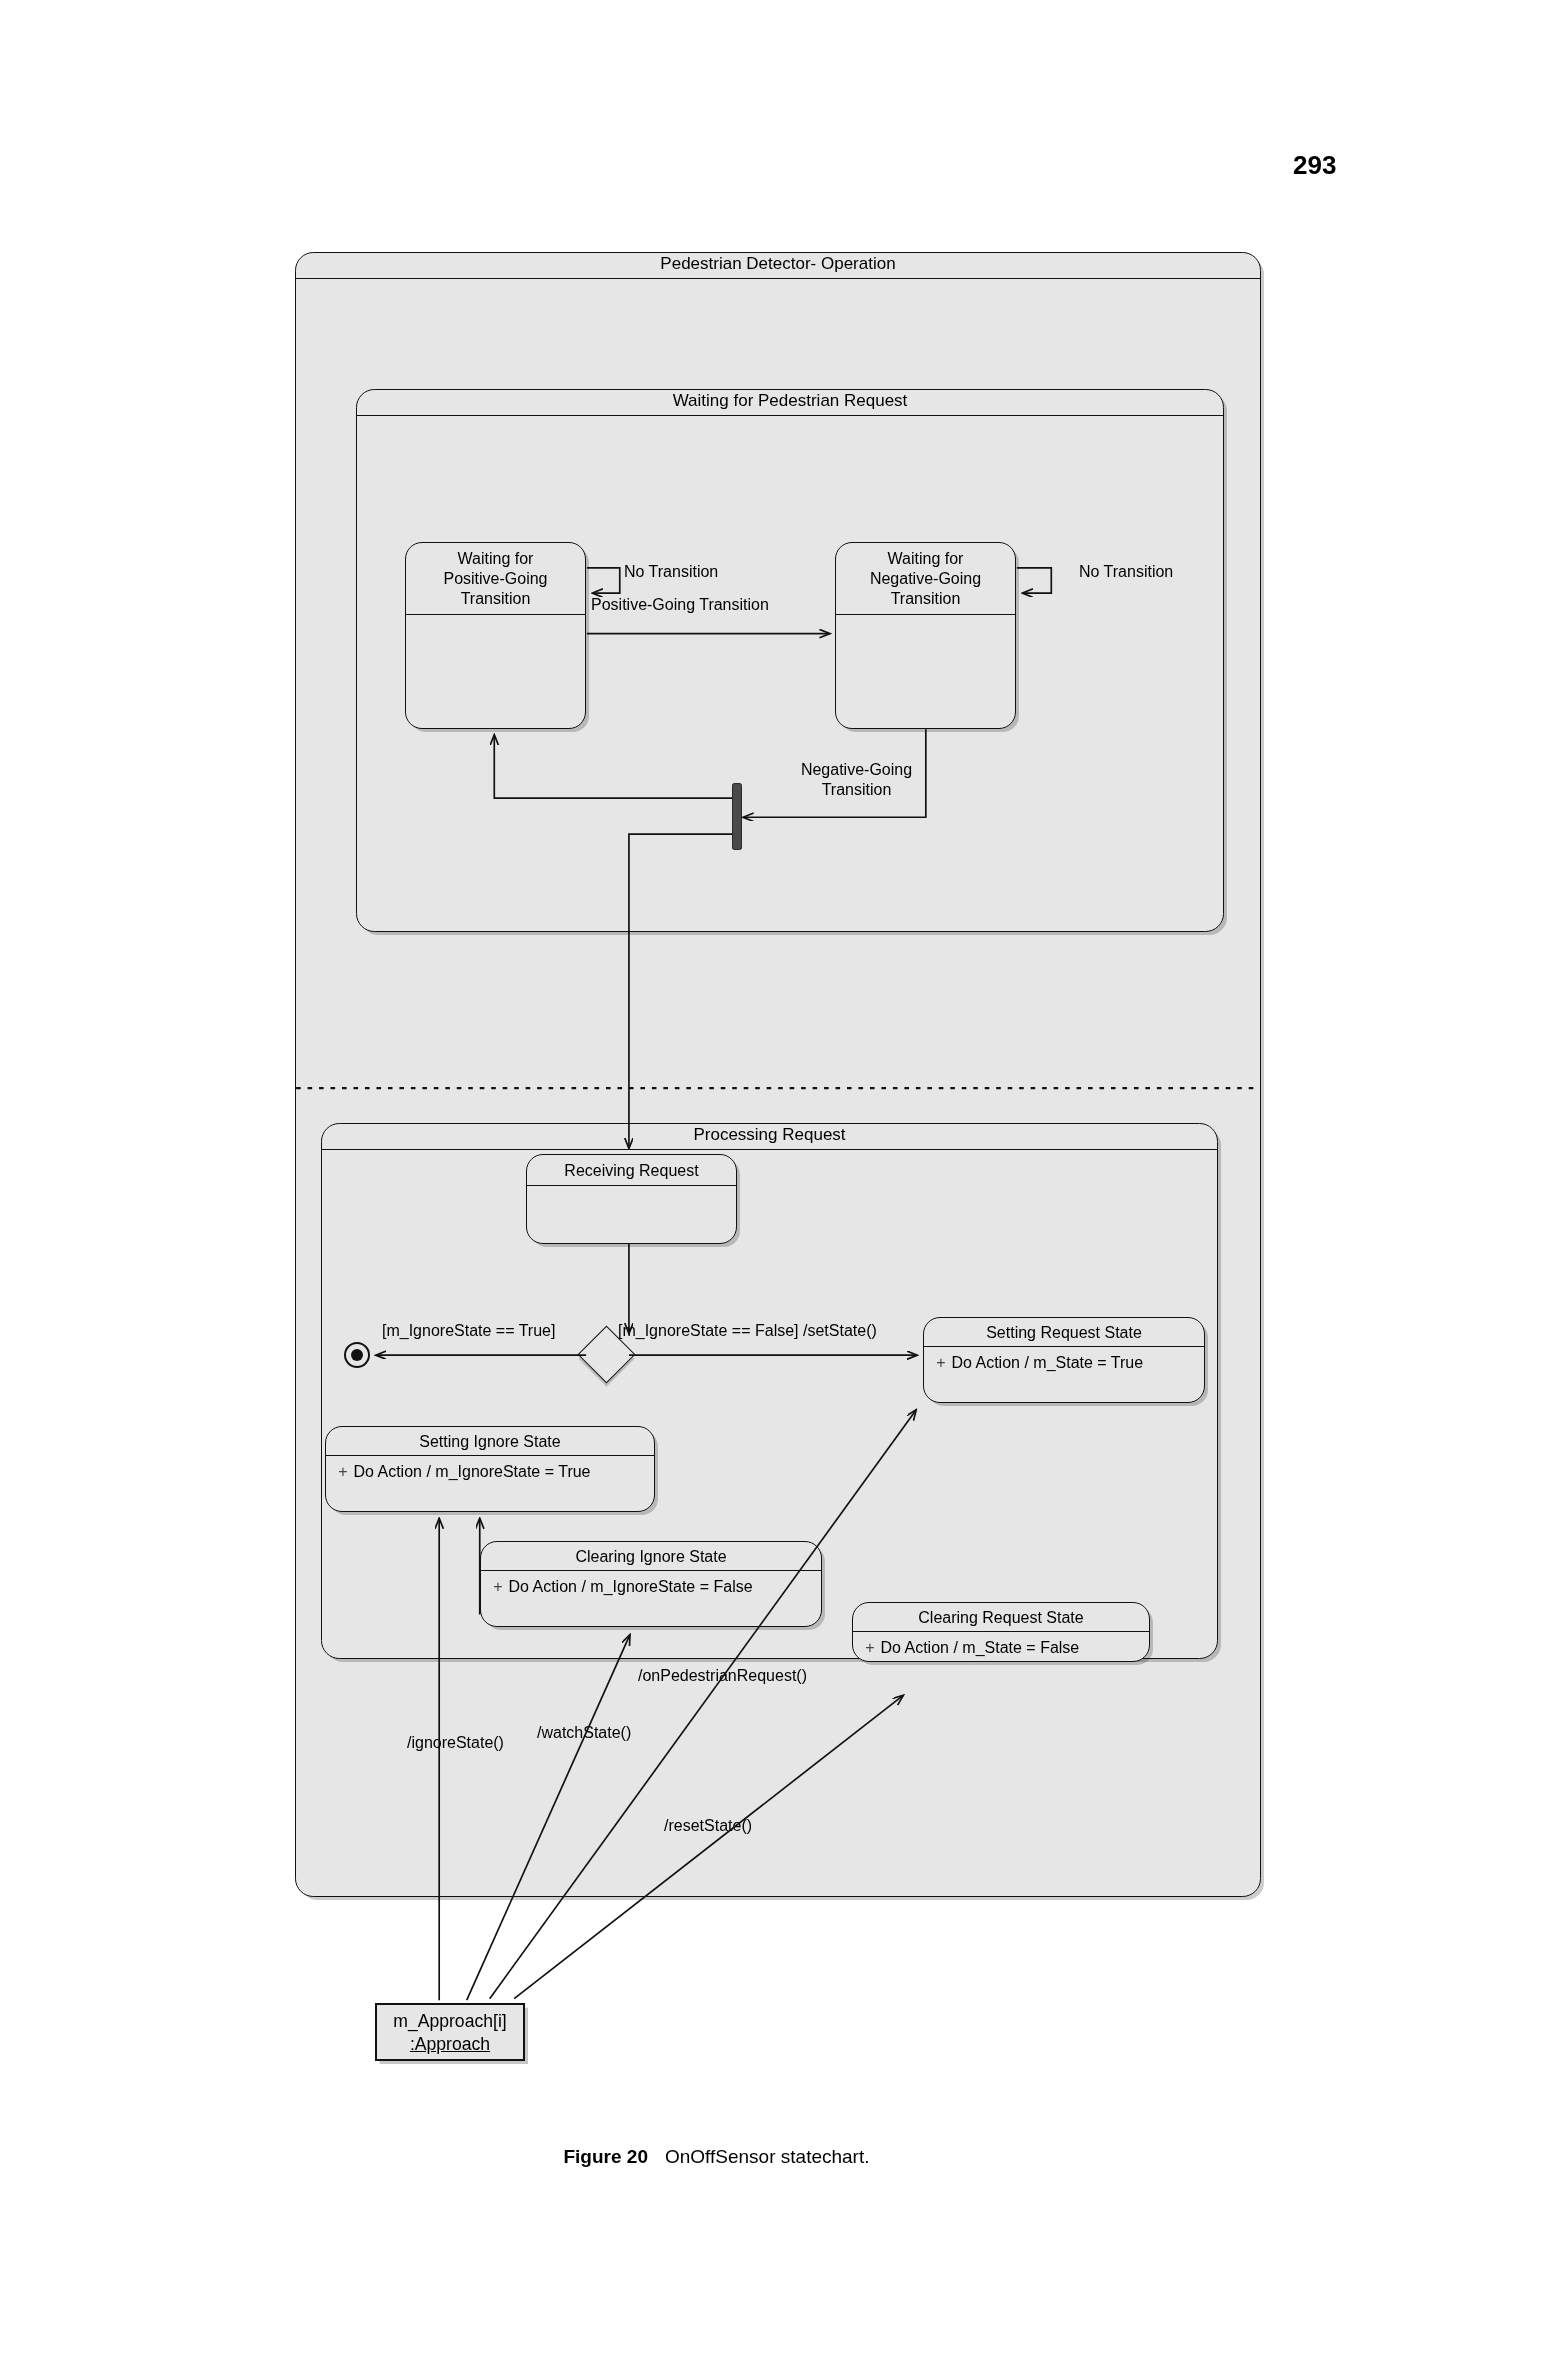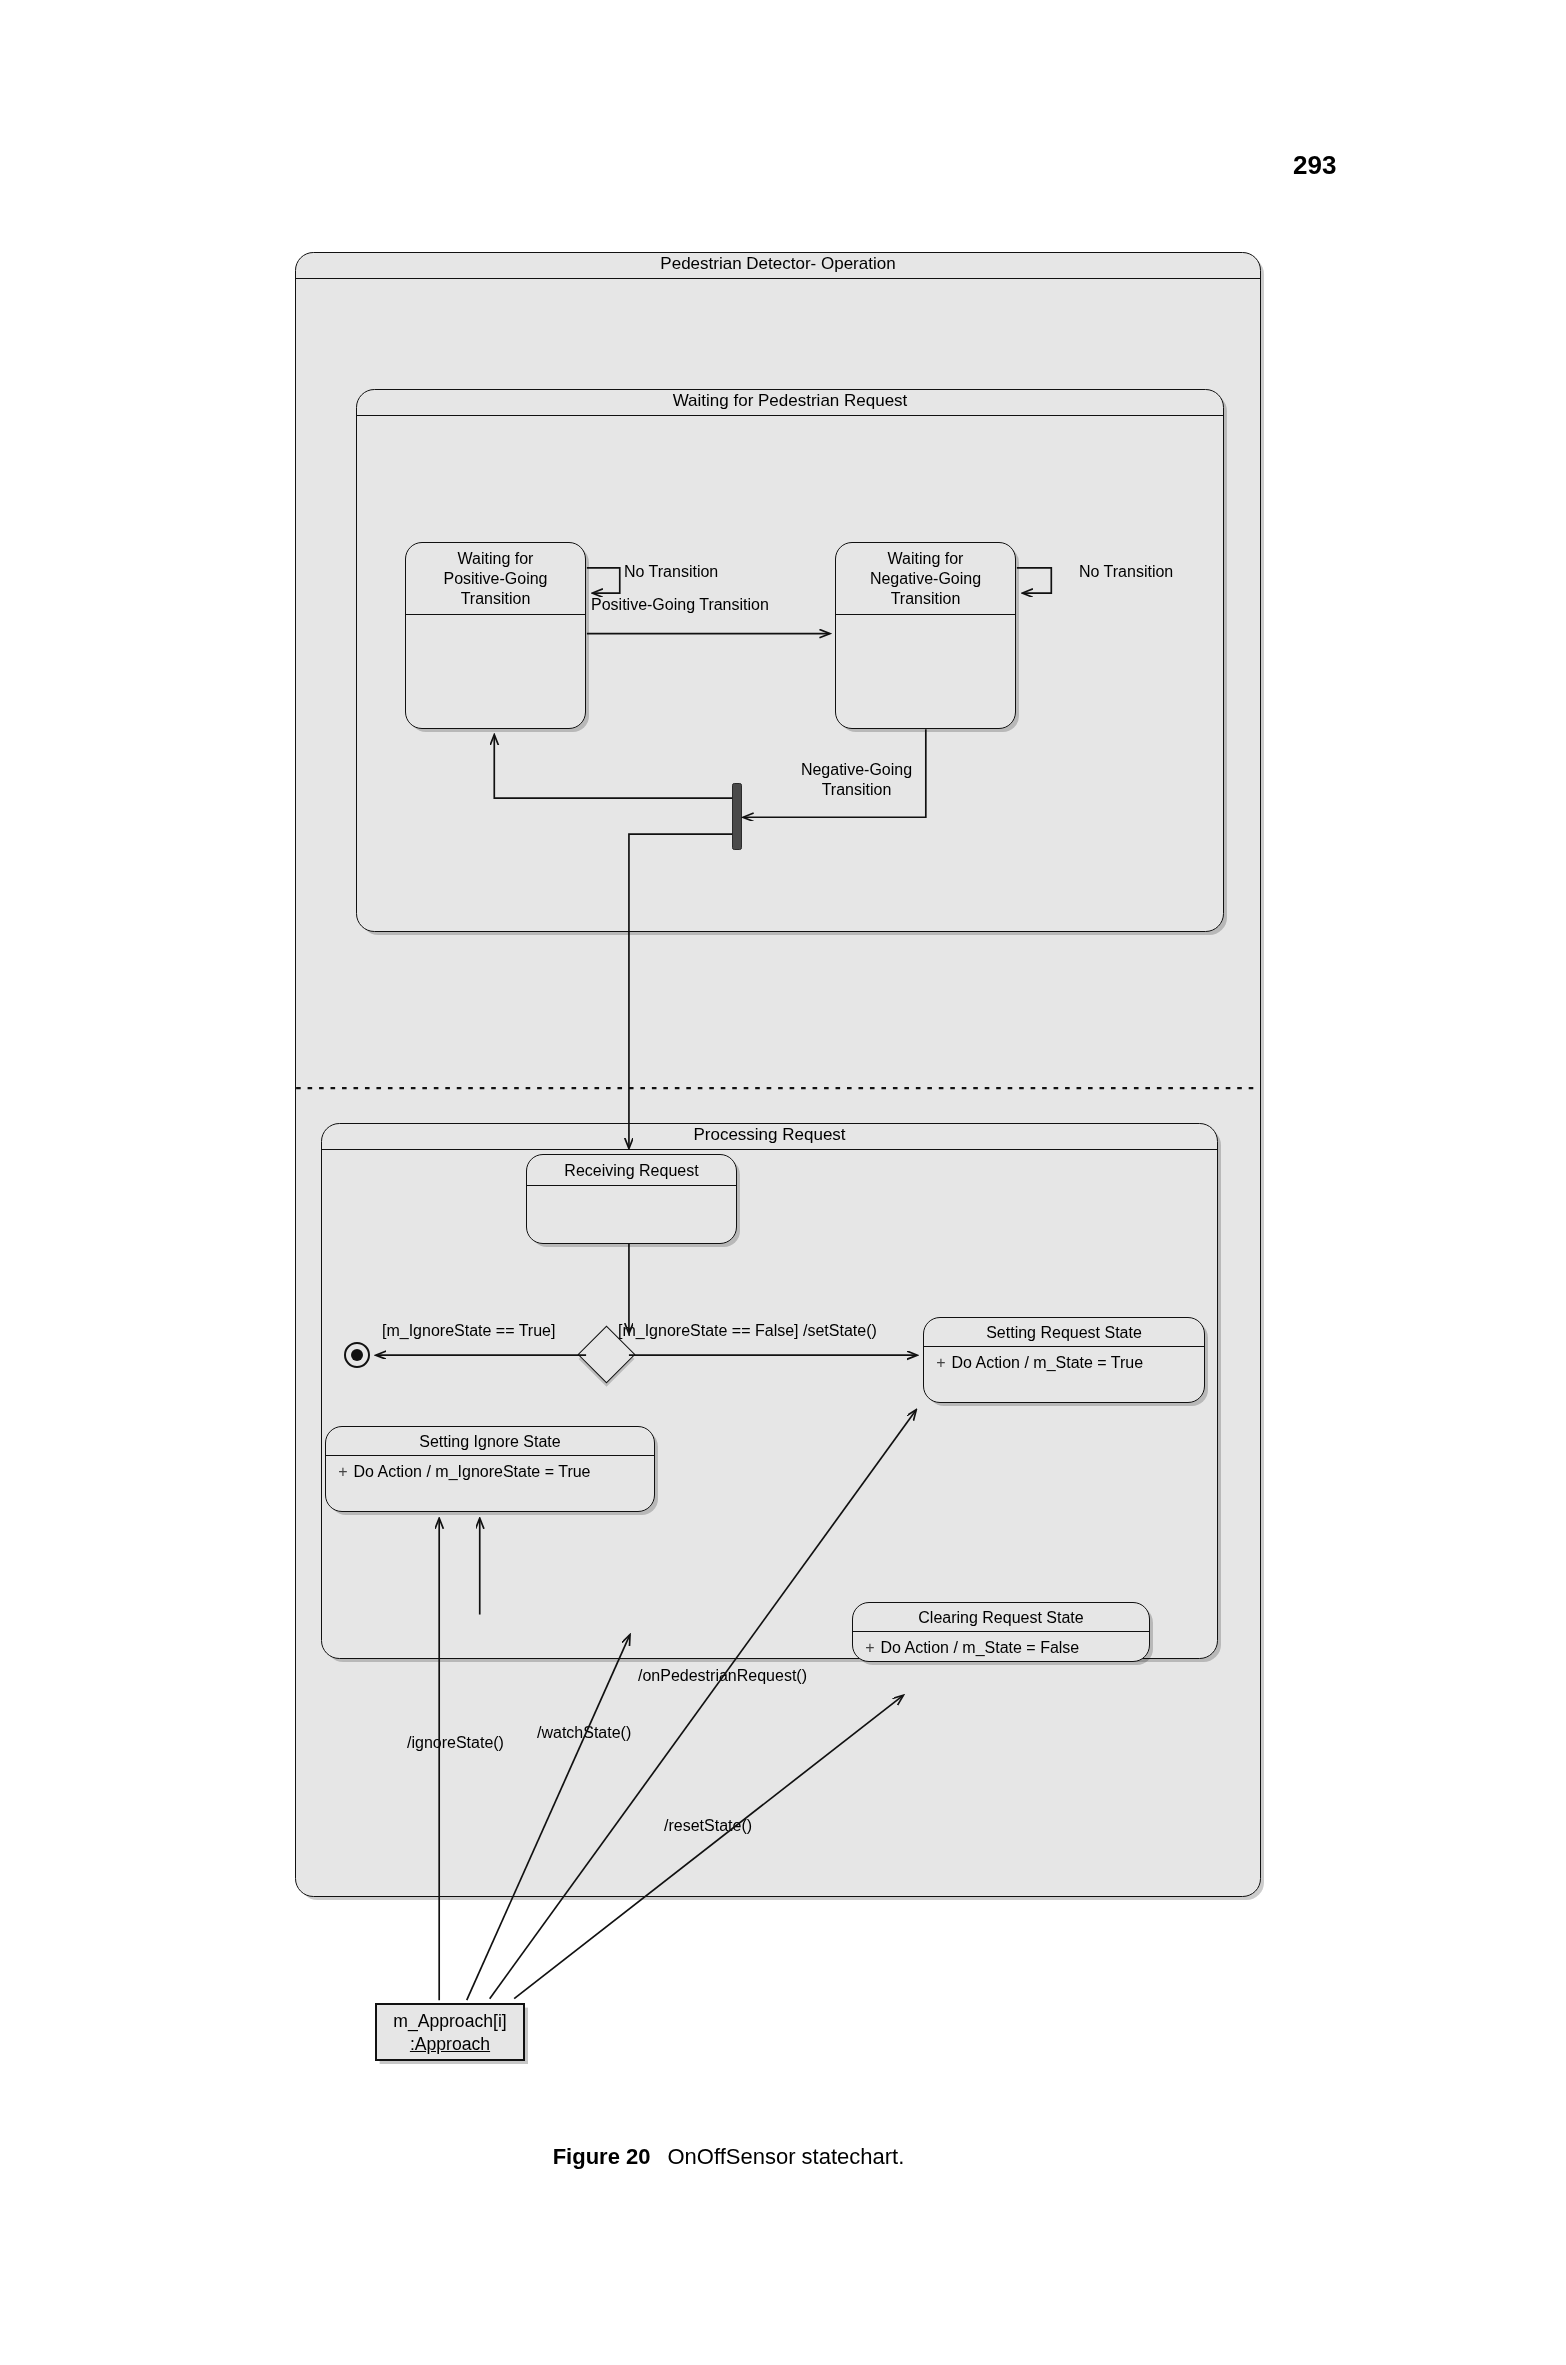--- a/index.html
+++ b/index.html
@@ -39,25 +39,25 @@
     left: 1293px;
     top: -4.6px;
     font-size: 26px;
     font-weight: bold;
     line-height: 34px;
   }
 
   
   #figure-caption {
     position: absolute;
-    left: 12px;
+    left: 0;
     top: 2141px;
     width: 1433px;
     text-align: center;
-    font-size: 22px;
+    font-size: 19px;
     line-height: 31px;
     white-space: nowrap;
   }
   #figure-caption .fig-label {
     font-weight: bold;
   }
   #figure-caption .fig-text {
     margin-left: 17px;
   }
 
@@ -258,20 +258,26 @@
     </div>
   </div>
 
   <div class="uml-box state-box" style="left:325px; top:1426px; width:330px; height:86px;">
     <div class="compartment-title" style="font-size:16px; padding-top:3.8px; padding-bottom:3.1px;">Setting Ignore State</div>
     <div class="state-body" style="top:34px;">
       <span class="plus">+</span><span>Do Action / m_IgnoreState = True</span>
     </div>
   </div>
 
+  <div class="uml-box state-box" style="left:480px; top:1541px; width:342px; height:86px;">
+    <div class="compartment-title" style="font-size:16px; padding-top:3.8px; padding-bottom:3.1px;">Clearing Ignore State</div>
+    <div class="state-body" style="top:34px;">
+      <span class="plus">+</span><span>Do Action / m_IgnoreState = False</span>
+    </div>
+  </div>
 
   <div class="uml-box state-box" style="left:852px; top:1602px; width:298px; height:60px;">
     <div class="compartment-title" style="font-size:16px; padding-top:3.8px; padding-bottom:3.1px;">Clearing Request State</div>
     <div class="state-body" style="top:34px;">
       <span class="plus">+</span><span>Do Action / m_State = False</span>
     </div>
   </div>
 
   <div class="object-box" style="left:375px; top:2003px; width:150px; height:58px;">
     <span class="line1">m_Approach[i]</span>

